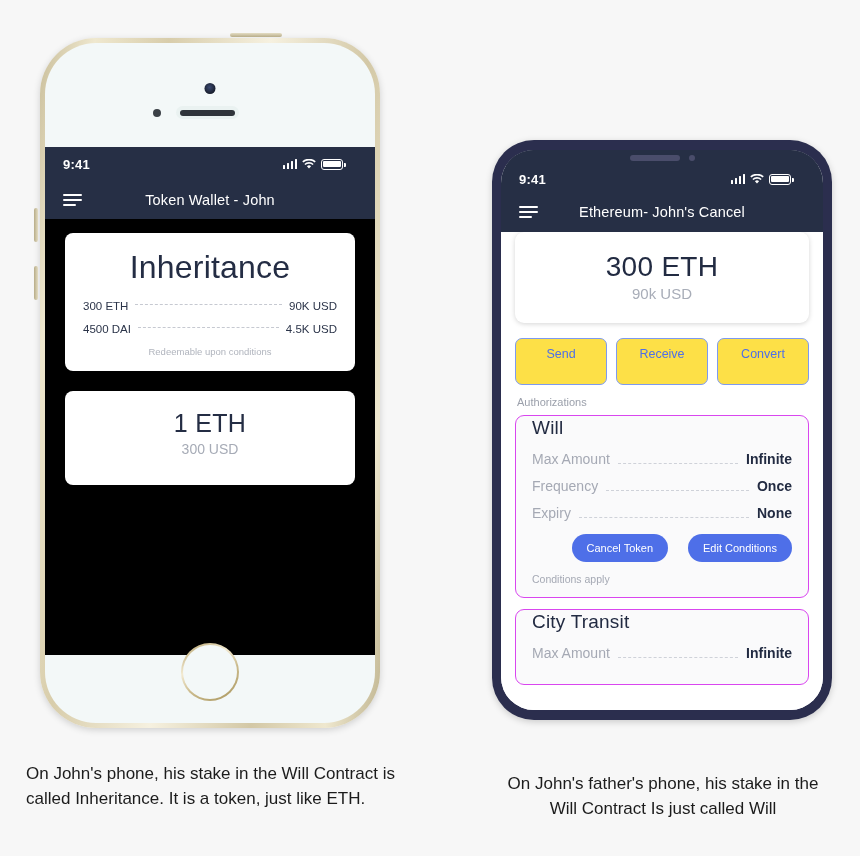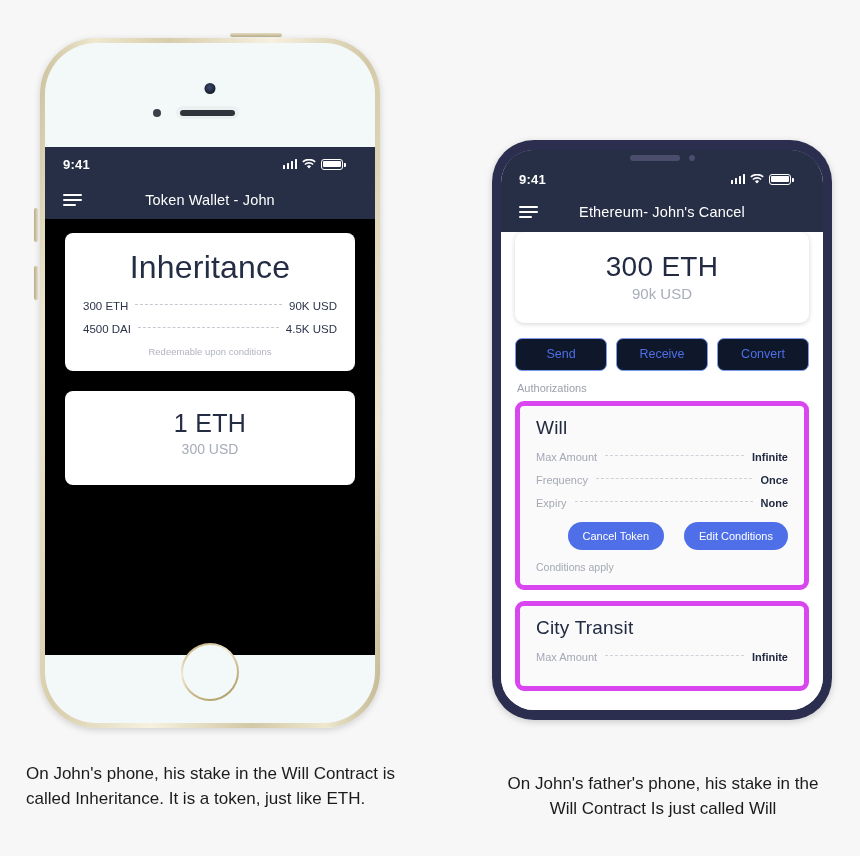--- a/index.html
+++ b/index.html
@@ -181,36 +181,36 @@
     position: relative; z-index: 3;
   }
   .bal-amt { font-size: 28px; color: #222b42; letter-spacing: .3px; }
   .bal-usd { font-size: 15px; color: #a8adb8; margin-top: 2px; }
 
   .actions { display: flex; gap: 9px; margin-top: 15px; }
   .act-btn {
     flex: 1; text-align: center;
     border: 1.4px solid #7d9af0; border-radius: 7px;
     color: #4e6fe8; font-size: 12.5px;
-    padding: 8px 0 9px; cursor: pointer; background: #0f172a;
+    padding: 8px 0 23px; cursor: pointer; background: #fde047;
   }
   .sec-label {
     font-size: 11px; color: #9ba0ab;
     margin: 11px 0 7px 2px;
   }
 
   .auth-card {
-    background: #fafafb; border: 5px solid #d946ef;
-    border-radius: 9px; padding: 11px 16px 12px;
+    background: #fafafb; border: 1px solid #d946ef;
+    border-radius: 9px; padding: 1px 16px 12px;
     margin-bottom: 11px;
   }
   .auth-title { font-size: 19px; color: #222b42; margin-bottom: 12px; letter-spacing: .2px; }
   .kv-r {
-    display: flex; align-items: center;
-    font-size: 11px; margin-bottom: 11px;
+    display: flex; 
+    font-size: 14px; margin-bottom: 11px;
   }
   .kv-r .k { color: #a5a9b4; white-space: nowrap; }
   .kv-r .dots { flex: 1; border-bottom: 1.2px dashed #cfd2d9; margin: 0 8px 3px; }
   .kv-r .v { color: #222b42; font-weight: bold; white-space: nowrap; }
   .auth-actions { display: flex; gap: 20px; justify-content: flex-end; margin: 13px 0 11px; }
   .pill {
     background: #4e6fe8; color: #fff; border: none;
     border-radius: 17px; padding: 8px 15px;
     font-size: 11px; cursor: pointer;
     white-space: nowrap; overflow: hidden;

